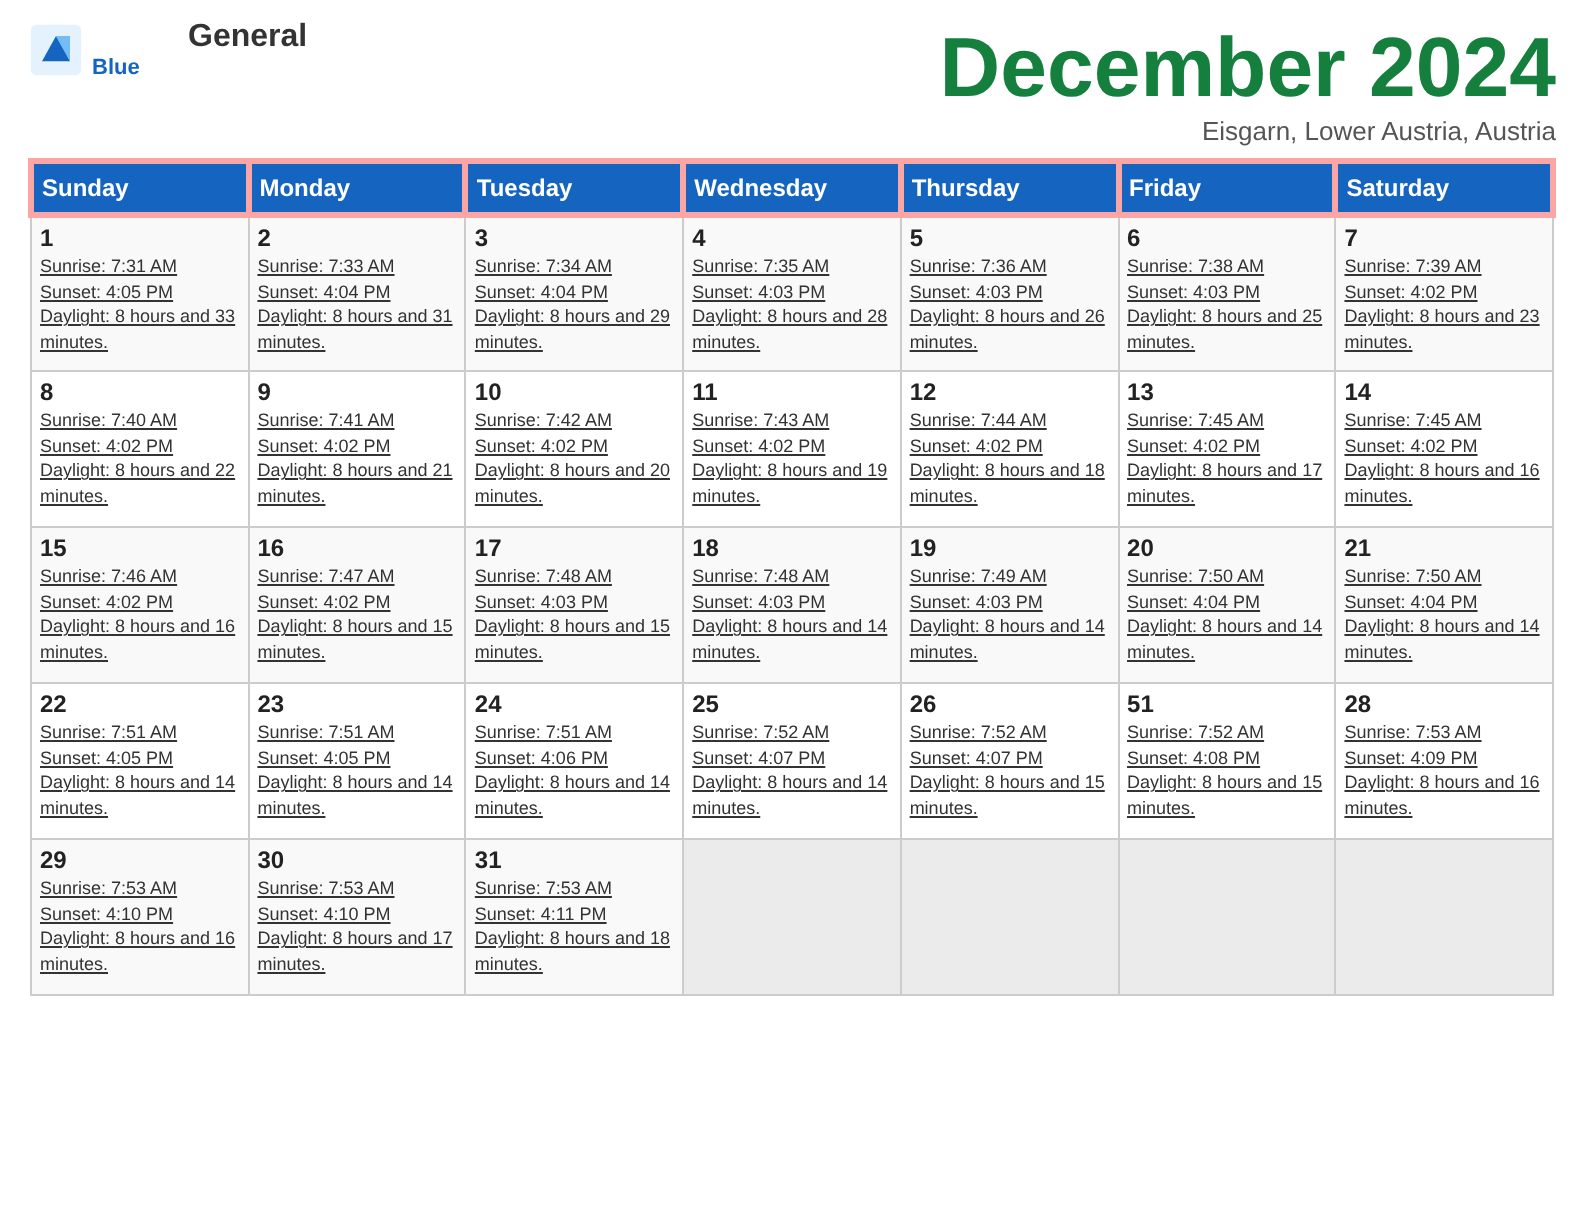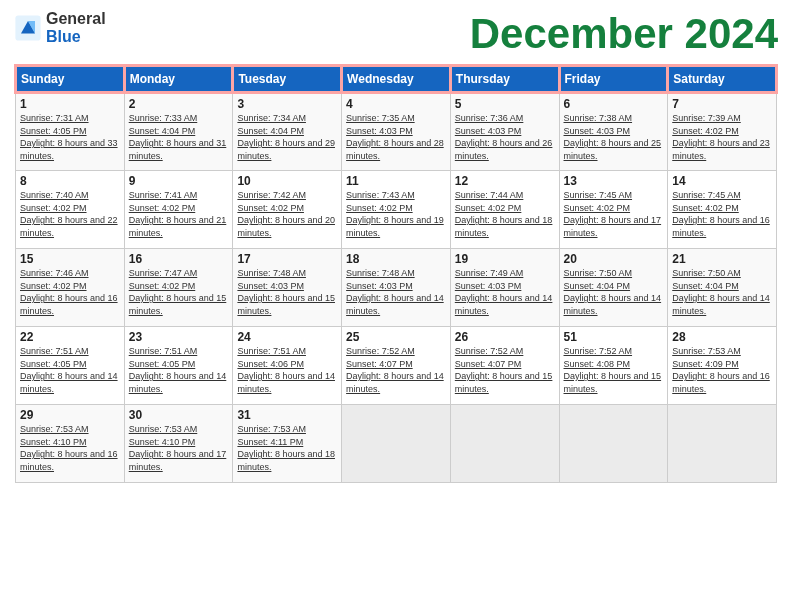--- a/index.html
+++ b/index.html
@@ -28,23 +28,24 @@
     }
     .logo-text {
       display: flex;
       flex-direction: column;
       line-height: 1.1;
     }
     .logo-general {
       font-size: 16px;
       font-weight: bold;
       color: #333;
+      margin-left: 48px;
     }
     .logo-blue {
-      font-size: 16px;
+      font-size: 11px;
       font-weight: bold;
       color: #1565c0;
     }
     .logo-icon {
       width: 28px;
       height: 28px;
       margin-right: 4px;
     }
     .title-section {
       text-align: right;
@@ -116,20 +117,21 @@
         <polygon points="10,28 20,10 30,28" fill="#1565c0"></polygon>
         <polygon points="20,10 30,10 30,28" fill="#42a5f5" opacity="0.7"></polygon>
       </svg>
       <div class="logo-text">
         <span class="logo-general">General</span>
         <span class="logo-blue">Blue</span>
       </div>
     </div>
     <div class="title-section">
       <div class="month-title">December 2024</div>
+      <div class="location">Eisgarn, Lower Austria, Austria</div>
     </div>
   </div>
 
   <table>
     <thead>
       <tr id="thead-row">
           <th>Sunday</th>
           <th>Monday</th>
           <th>Tuesday</th>
           <th>Wednesday</th>

